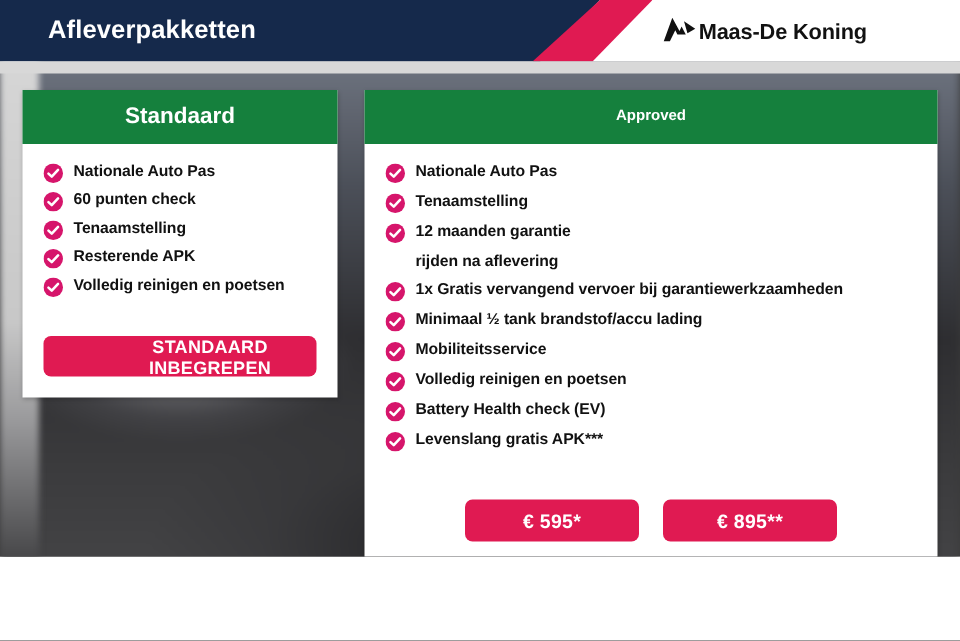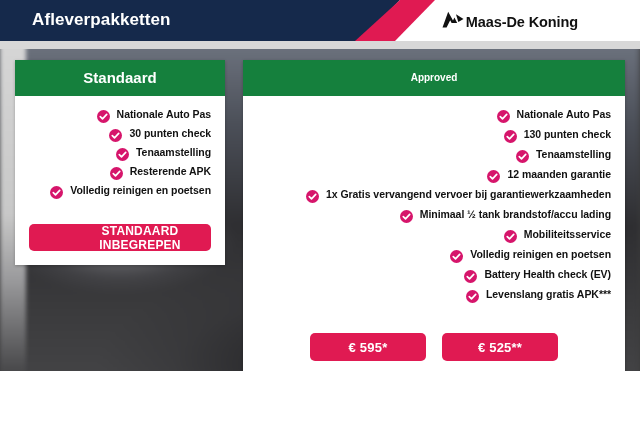--- a/index.html
+++ b/index.html
@@ -127,21 +127,20 @@
     height: 36px; line-height: 36px; font-size: 10px;
   }
   #card-approved .card-body { padding: 12px 14px 0 14px; }
 
   
   .feature-list { list-style: none; }
   .feature-item {
     display: flex;
     align-items: flex-start;
     margin-bottom: 5px;
-    justify-content: flex-end;
   }
   .feature-item.continuation { margin-bottom: 5px; }
   .check-icon {
     flex: 0 0 auto;
     width: 13px; height: 13px;
     margin-right: 7px;
     margin-top: 1px;
   }
   .check-spacer { flex: 0 0 auto; width: 13px; margin-right: 7px; }
   .feature-text {
@@ -254,21 +253,21 @@
           <span class="feature-text">Nationale Auto Pas</span>
         </li>
 
         <li class="feature-item">
           <span class="check-icon">
             <svg width="13" height="13" viewBox="0 0 13 13" aria-hidden="true">
               <circle cx="6.5" cy="6.5" r="6.5" fill="#d6156b"></circle>
               <path d="M3.3 6.7 L5.5 8.8 L9.7 4.3" stroke="#ffffff" stroke-width="1.7" fill="none" stroke-linecap="round" stroke-linejoin="round"></path>
             </svg>
           </span>
-          <span class="feature-text">30 punten check</span>
+          <span class="feature-text">60 punten check</span>
         </li>
 
         <li class="feature-item">
           <span class="check-icon">
             <svg width="13" height="13" viewBox="0 0 13 13" aria-hidden="true">
               <circle cx="6.5" cy="6.5" r="6.5" fill="#d6156b"></circle>
               <path d="M3.3 6.7 L5.5 8.8 L9.7 4.3" stroke="#ffffff" stroke-width="1.7" fill="none" stroke-linecap="round" stroke-linejoin="round"></path>
             </svg>
           </span>
           <span class="feature-text">Tenaamstelling</span>
@@ -307,29 +306,20 @@
         <li class="feature-item">
           <span class="check-icon">
             <svg width="13" height="13" viewBox="0 0 13 13" aria-hidden="true">
               <circle cx="6.5" cy="6.5" r="6.5" fill="#d6156b"></circle>
               <path d="M3.3 6.7 L5.5 8.8 L9.7 4.3" stroke="#ffffff" stroke-width="1.7" fill="none" stroke-linecap="round" stroke-linejoin="round"></path>
             </svg>
           </span>
           <span class="feature-text">Nationale Auto Pas</span>
         </li>
 
-        <li class="feature-item">
-          <span class="check-icon">
-            <svg width="13" height="13" viewBox="0 0 13 13" aria-hidden="true">
-              <circle cx="6.5" cy="6.5" r="6.5" fill="#d6156b"></circle>
-              <path d="M3.3 6.7 L5.5 8.8 L9.7 4.3" stroke="#ffffff" stroke-width="1.7" fill="none" stroke-linecap="round" stroke-linejoin="round"></path>
-            </svg>
-          </span>
-          <span class="feature-text">130 punten check</span>
-        </li>
 
         <li class="feature-item">
           <span class="check-icon">
             <svg width="13" height="13" viewBox="0 0 13 13" aria-hidden="true">
               <circle cx="6.5" cy="6.5" r="6.5" fill="#d6156b"></circle>
               <path d="M3.3 6.7 L5.5 8.8 L9.7 4.3" stroke="#ffffff" stroke-width="1.7" fill="none" stroke-linecap="round" stroke-linejoin="round"></path>
             </svg>
           </span>
           <span class="feature-text">Tenaamstelling</span>
         </li>
@@ -338,20 +328,24 @@
           <span class="check-icon">
             <svg width="13" height="13" viewBox="0 0 13 13" aria-hidden="true">
               <circle cx="6.5" cy="6.5" r="6.5" fill="#d6156b"></circle>
               <path d="M3.3 6.7 L5.5 8.8 L9.7 4.3" stroke="#ffffff" stroke-width="1.7" fill="none" stroke-linecap="round" stroke-linejoin="round"></path>
             </svg>
           </span>
           <span class="feature-text">12 maanden garantie</span>
         </li>
 
 
+        <li class="feature-item continuation">
+          <span class="check-spacer"></span>
+          <span class="feature-text">rijden na aflevering</span>
+        </li>
 
         <li class="feature-item">
           <span class="check-icon">
             <svg width="13" height="13" viewBox="0 0 13 13" aria-hidden="true">
               <circle cx="6.5" cy="6.5" r="6.5" fill="#d6156b"></circle>
               <path d="M3.3 6.7 L5.5 8.8 L9.7 4.3" stroke="#ffffff" stroke-width="1.7" fill="none" stroke-linecap="round" stroke-linejoin="round"></path>
             </svg>
           </span>
           <span class="feature-text">1x Gratis vervangend vervoer bij garantiewerkzaamheden</span>
         </li>
@@ -404,21 +398,21 @@
             </svg>
           </span>
           <span class="feature-text">Levenslang gratis APK***</span>
         </li>
 
       </ul>
     </div>
 
     <div id="price-row">
       <button class="pill price-pill">€ 595*</button>
-      <button class="pill price-pill">€ 525**</button>
+      <button class="pill price-pill">€ 895**</button>
     </div>
   </div>
 
   <div id="footnotes">
     <div class="footnote-row">
       <span class="footnote-marker">*</span>
       <span class="footnote-text">Auto heeft meer dan 12 maanden verlengde / fabrieksgarantie</span>
     </div>
     <div class="footnote-row">
       <span class="footnote-marker">**</span>

